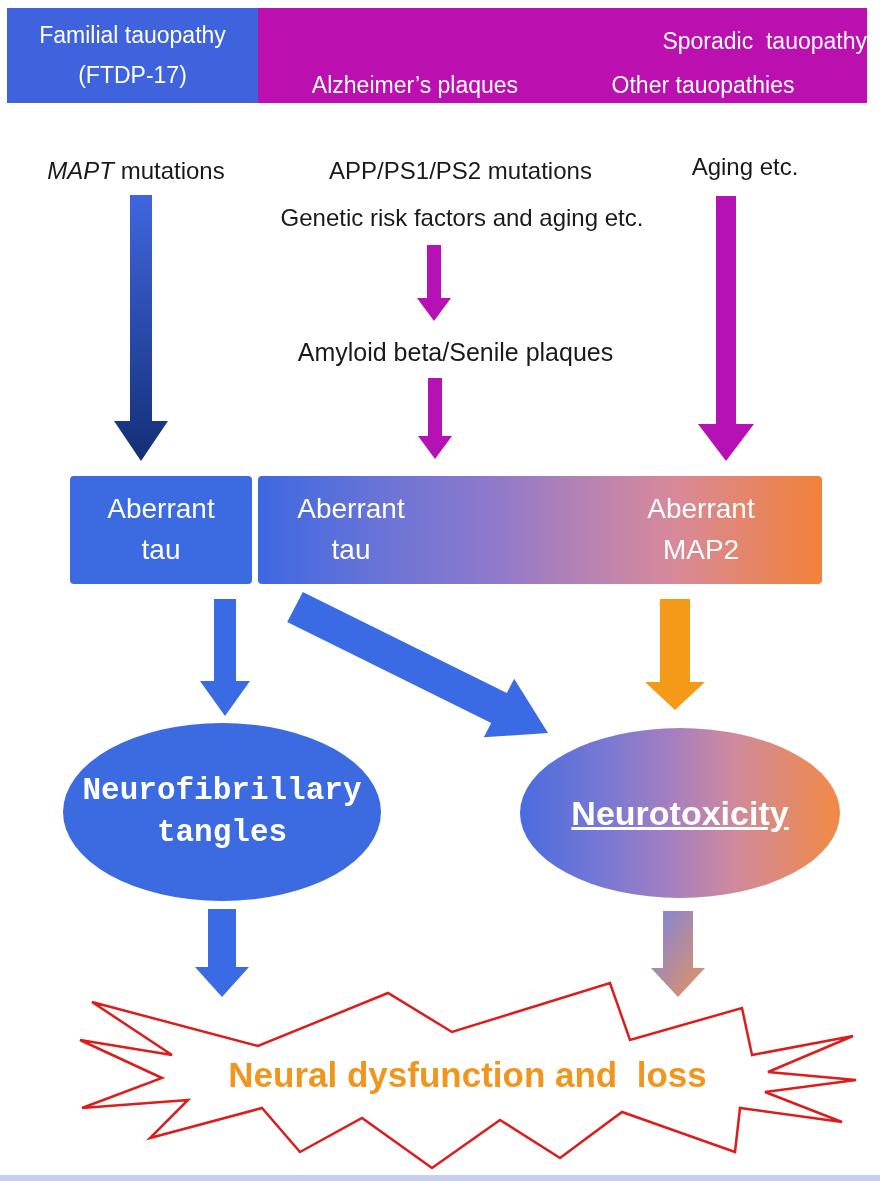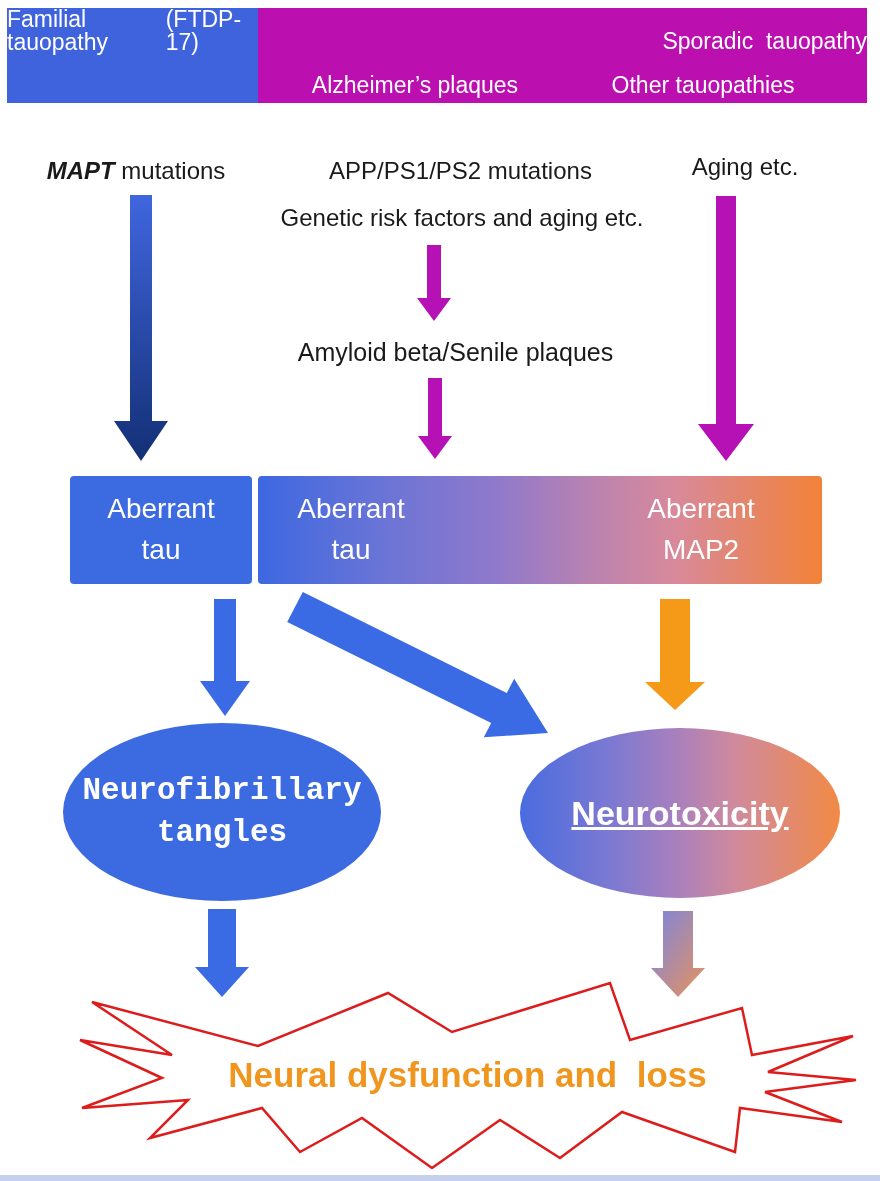--- a/index.html
+++ b/index.html
@@ -15,33 +15,33 @@
   }
   html,body{margin:0;padding:0;background:#fff;}
   .canvas{
     position:relative;width:880px;height:1181px;background:#ffffff;
     font-family:"Liberation Sans", sans-serif;color:var(--ink);overflow:hidden;
   }
   .abs{position:absolute;}
   
   .hdr-blue{
     left:7px;top:8px;width:251px;height:95px;background:var(--header-blue);
-    display:flex;flex-direction:row;align-items:flex-start;justify-content:space-evenly;
+    display:flex;flex-direction:column;align-items:center;justify-content:space-evenly;
     color:#fff;font-size:23px;line-height:1;
   }
   .hdr-mag{
     left:258px;top:8px;width:609px;height:95px;background:var(--header-magenta);
     color:#fff;font-size:23px;line-height:1;
   }
   .hdr-mag .title{position:absolute;left:0;top:22px;width:100%;text-align:right;white-space:pre;}
   .hdr-mag .sub1{position:absolute;left:42px;top:66px;width:230px;text-align:center;}
   .hdr-mag .sub2{position:absolute;left:340px;top:66px;width:210px;text-align:center;}
   
   .lbl{font-size:24px;text-align:center;line-height:1.15;}
-  .lbl i{font-style:italic;font-weight:bold;}
+  .lbl i{font-style:italic;}
   
   .rbox{
     border-radius:4px;color:#fff;font-size:28px;line-height:1.45;text-align:center;
     display:flex;flex-direction:column;align-items:center;justify-content:center;
   }
   .box-left{left:70px;top:476px;width:182px;height:108px;background:var(--box-blue);}
   .box-grad{
     left:258px;top:476px;width:564px;height:108px;
     background:linear-gradient(90deg,#3D68E1 0%,#6A74D6 22%,#8F79CB 42%,#C084AC 62%,#D8899A 74%,#F28238 100%);
   }

